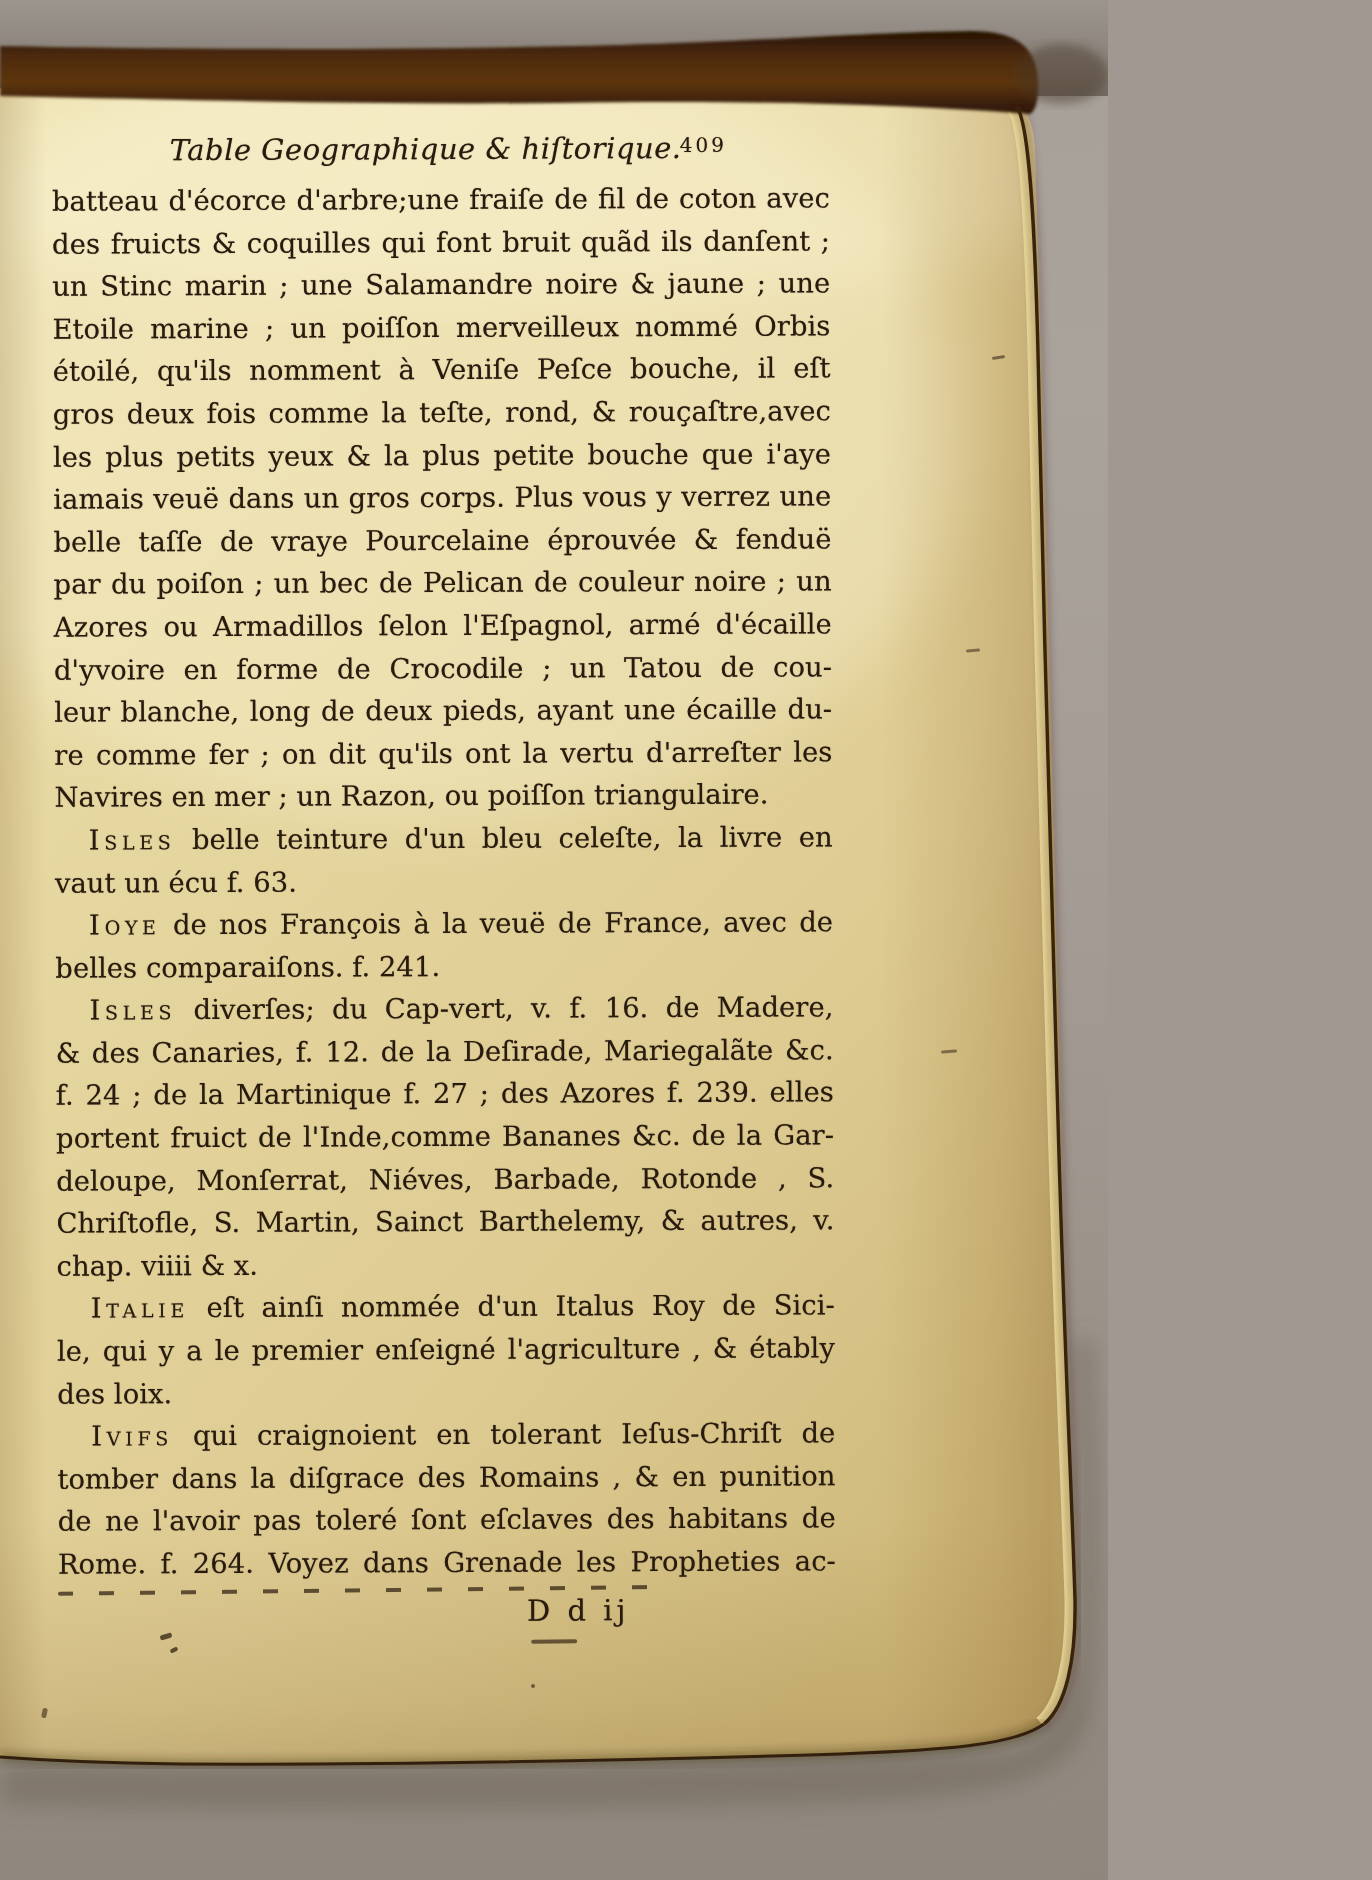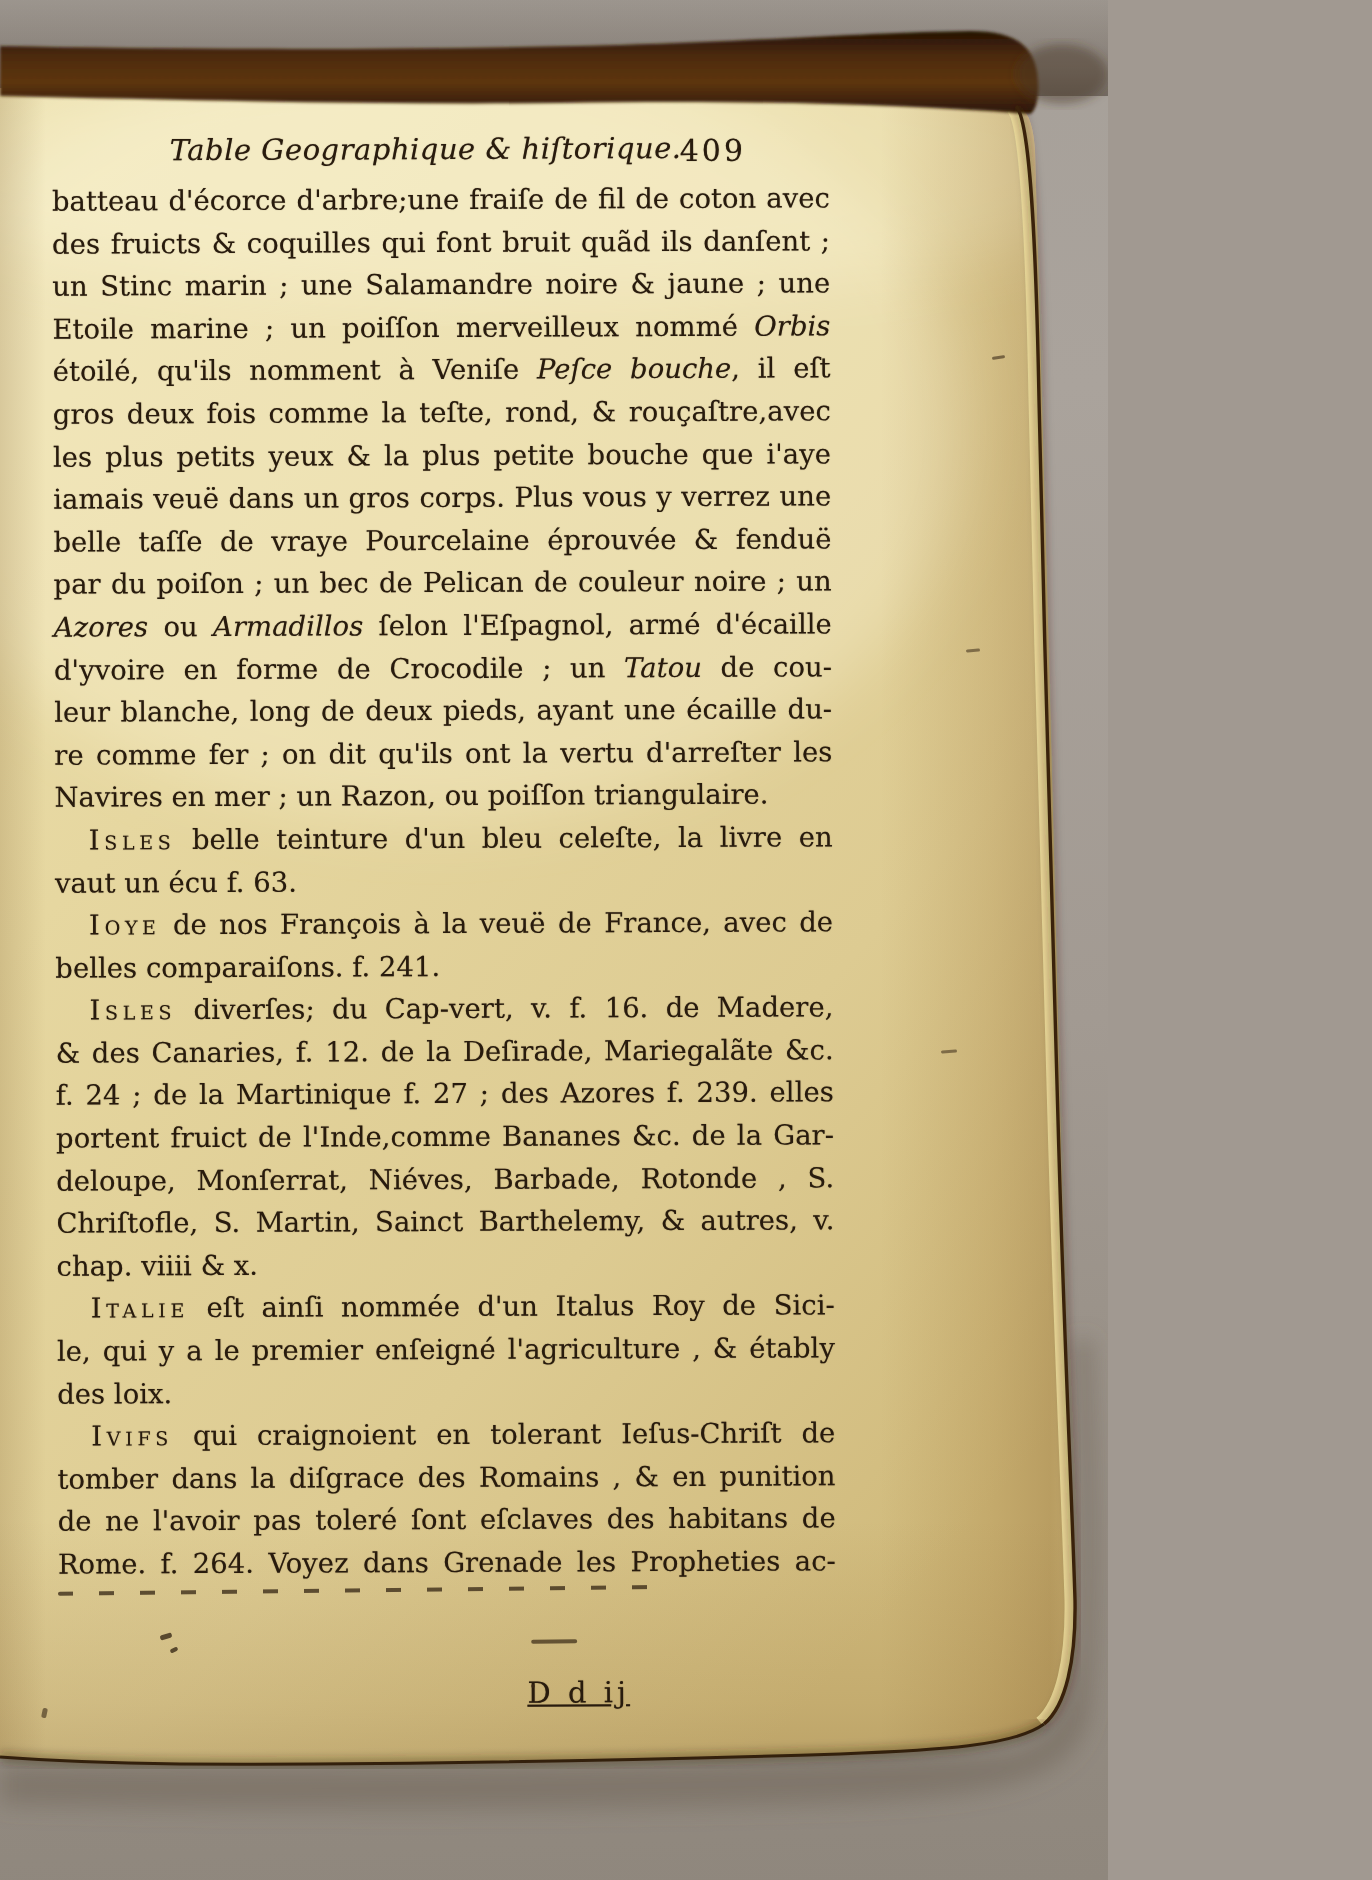--- a/index.html
+++ b/index.html
@@ -19,37 +19,36 @@
     transform:rotate(-0.25deg);
     color:var(--ink,#281b0d);
   }
   .running-head{position:relative;height:46px;font-size:29px;}
   .running-head .title{
     position:absolute;left:118px;top:0;
     font-style:italic;letter-spacing:0.5px;
     text-shadow:0 0 1px rgba(40,26,12,.55);
   }
   .running-head .folio{
-    position:absolute;left:628px;top:2px;font-size:30px;
+    position:absolute;left:628px;top:2px;font-size:20px;
     letter-spacing:3px;text-shadow:0 0 1px rgba(40,26,12,.55);
   }
   .line{
     width:778px;height:42.6px;line-height:42.6px;font-size:27.5px;
     white-space:nowrap;
     text-shadow:0 0 1px rgba(40,26,12,.5);
   }
   .line.just{text-align:justify;text-align-last:justify;white-space:normal;height:42.6px;overflow:visible;}
   .line.indent{text-indent:34px;}
-  .it{font-style:italic;}
+  .it{}
   .sc{font-variant:small-caps;letter-spacing:0.17em;}
   .signature{
-    position:absolute;left:469px;top:1544px;
+    position:absolute;left:469px;top:1462px;
     font-size:29px;letter-spacing:4px;
     text-shadow:0 0 1px rgba(40,26,12,.55);
-    text-decoration:underline;
   }
   .worn-dashes{
     position:absolute;height:4px;border-radius:2px;
     background:repeating-linear-gradient(90deg,rgba(45,30,14,.72) 0 15px,rgba(45,30,14,0) 15px 41px);
     transform:rotate(-0.4deg);
   }
   .worn-dashes.row1{left:0;top:1456px;width:600px;}
   .worn-dashes.row2{left:473px;top:1508px;width:46px;background:rgba(45,30,14,.66);}
   .speck{position:absolute;background:#3a2a18;border-radius:2px;opacity:.8;}
   .speck.s1{left:160px;top:1634px;width:12px;height:5px;transform:rotate(-18deg);}

